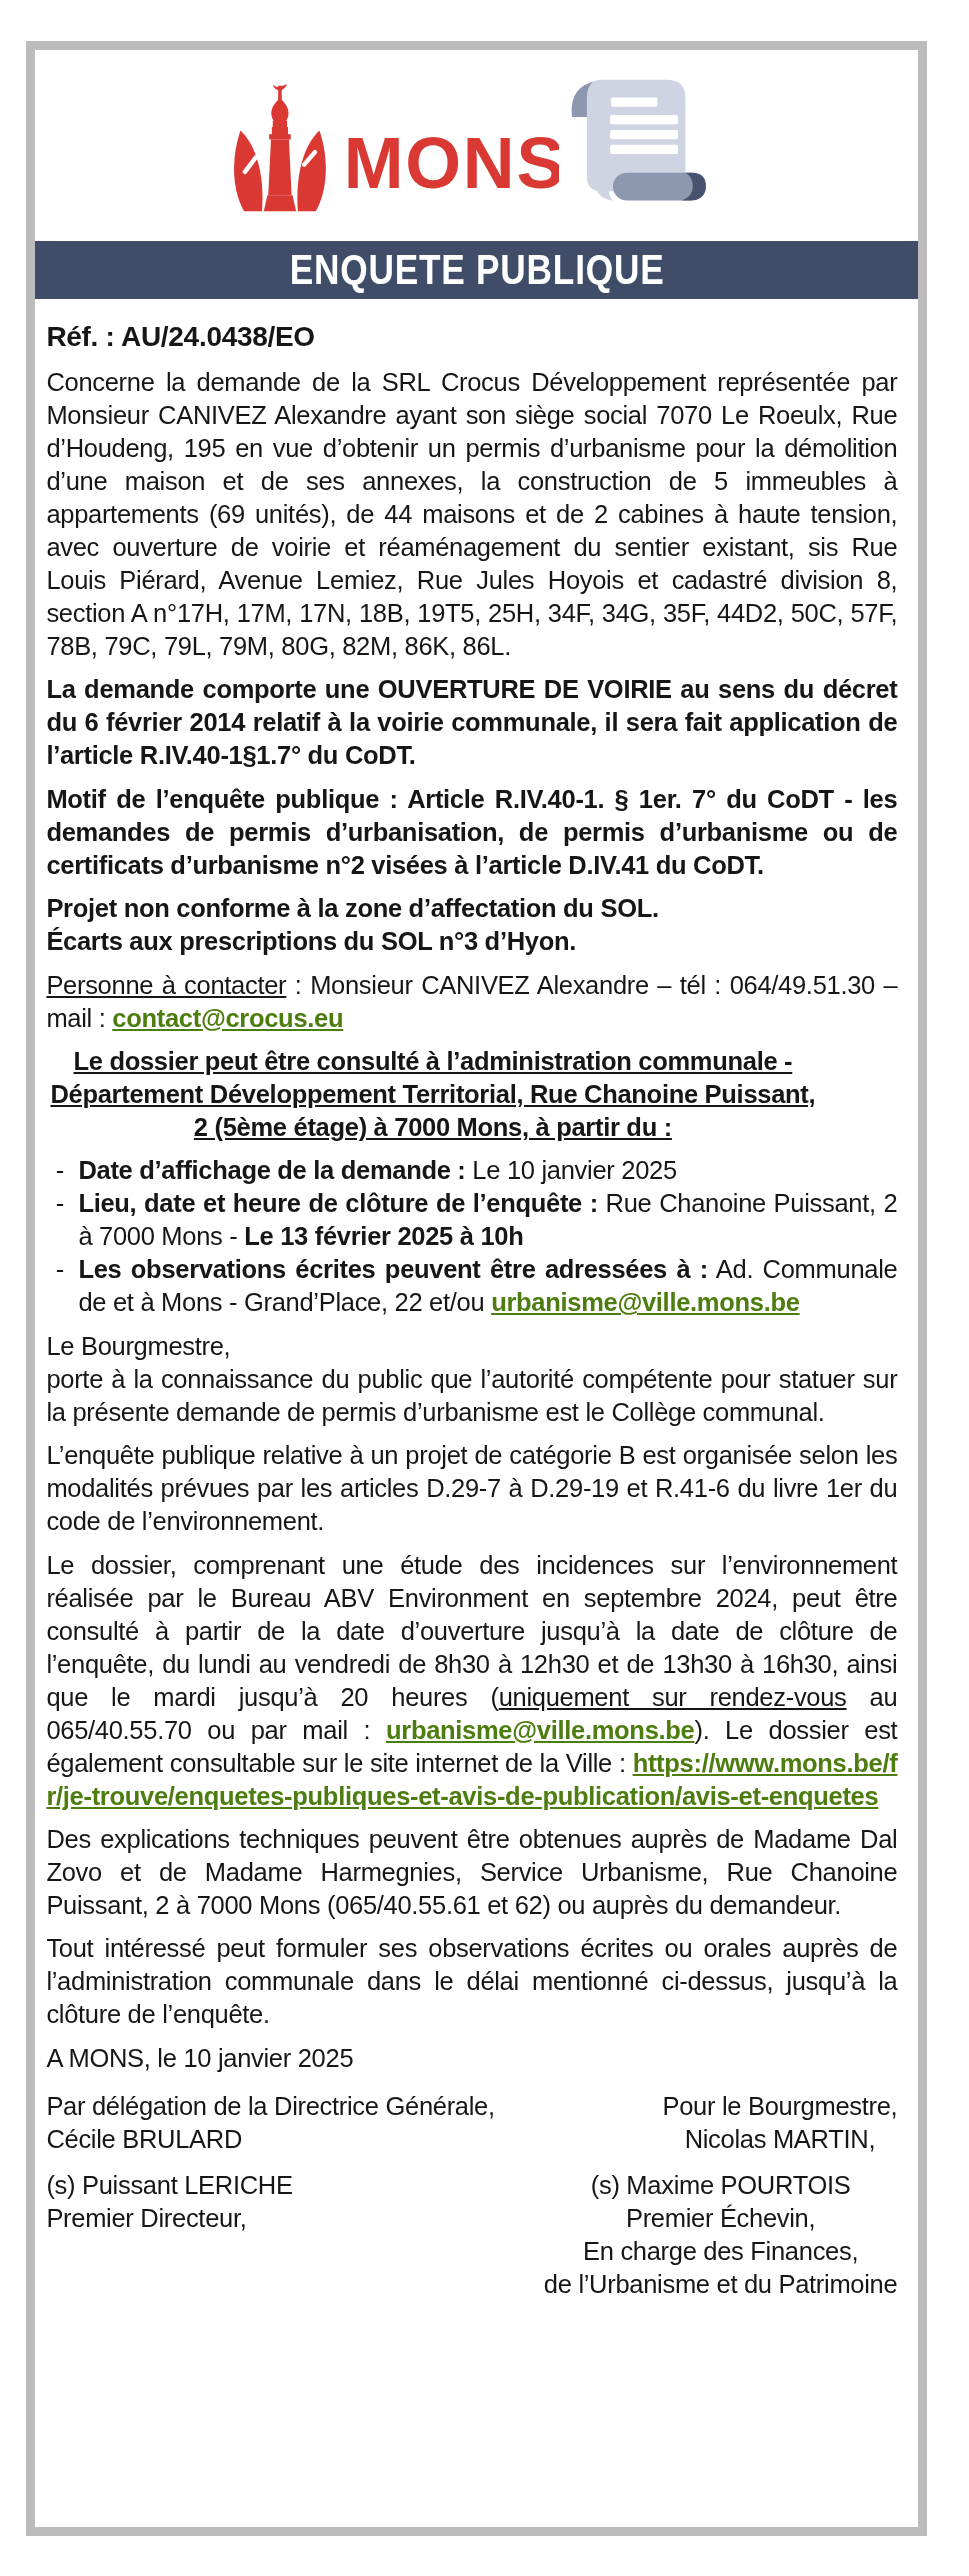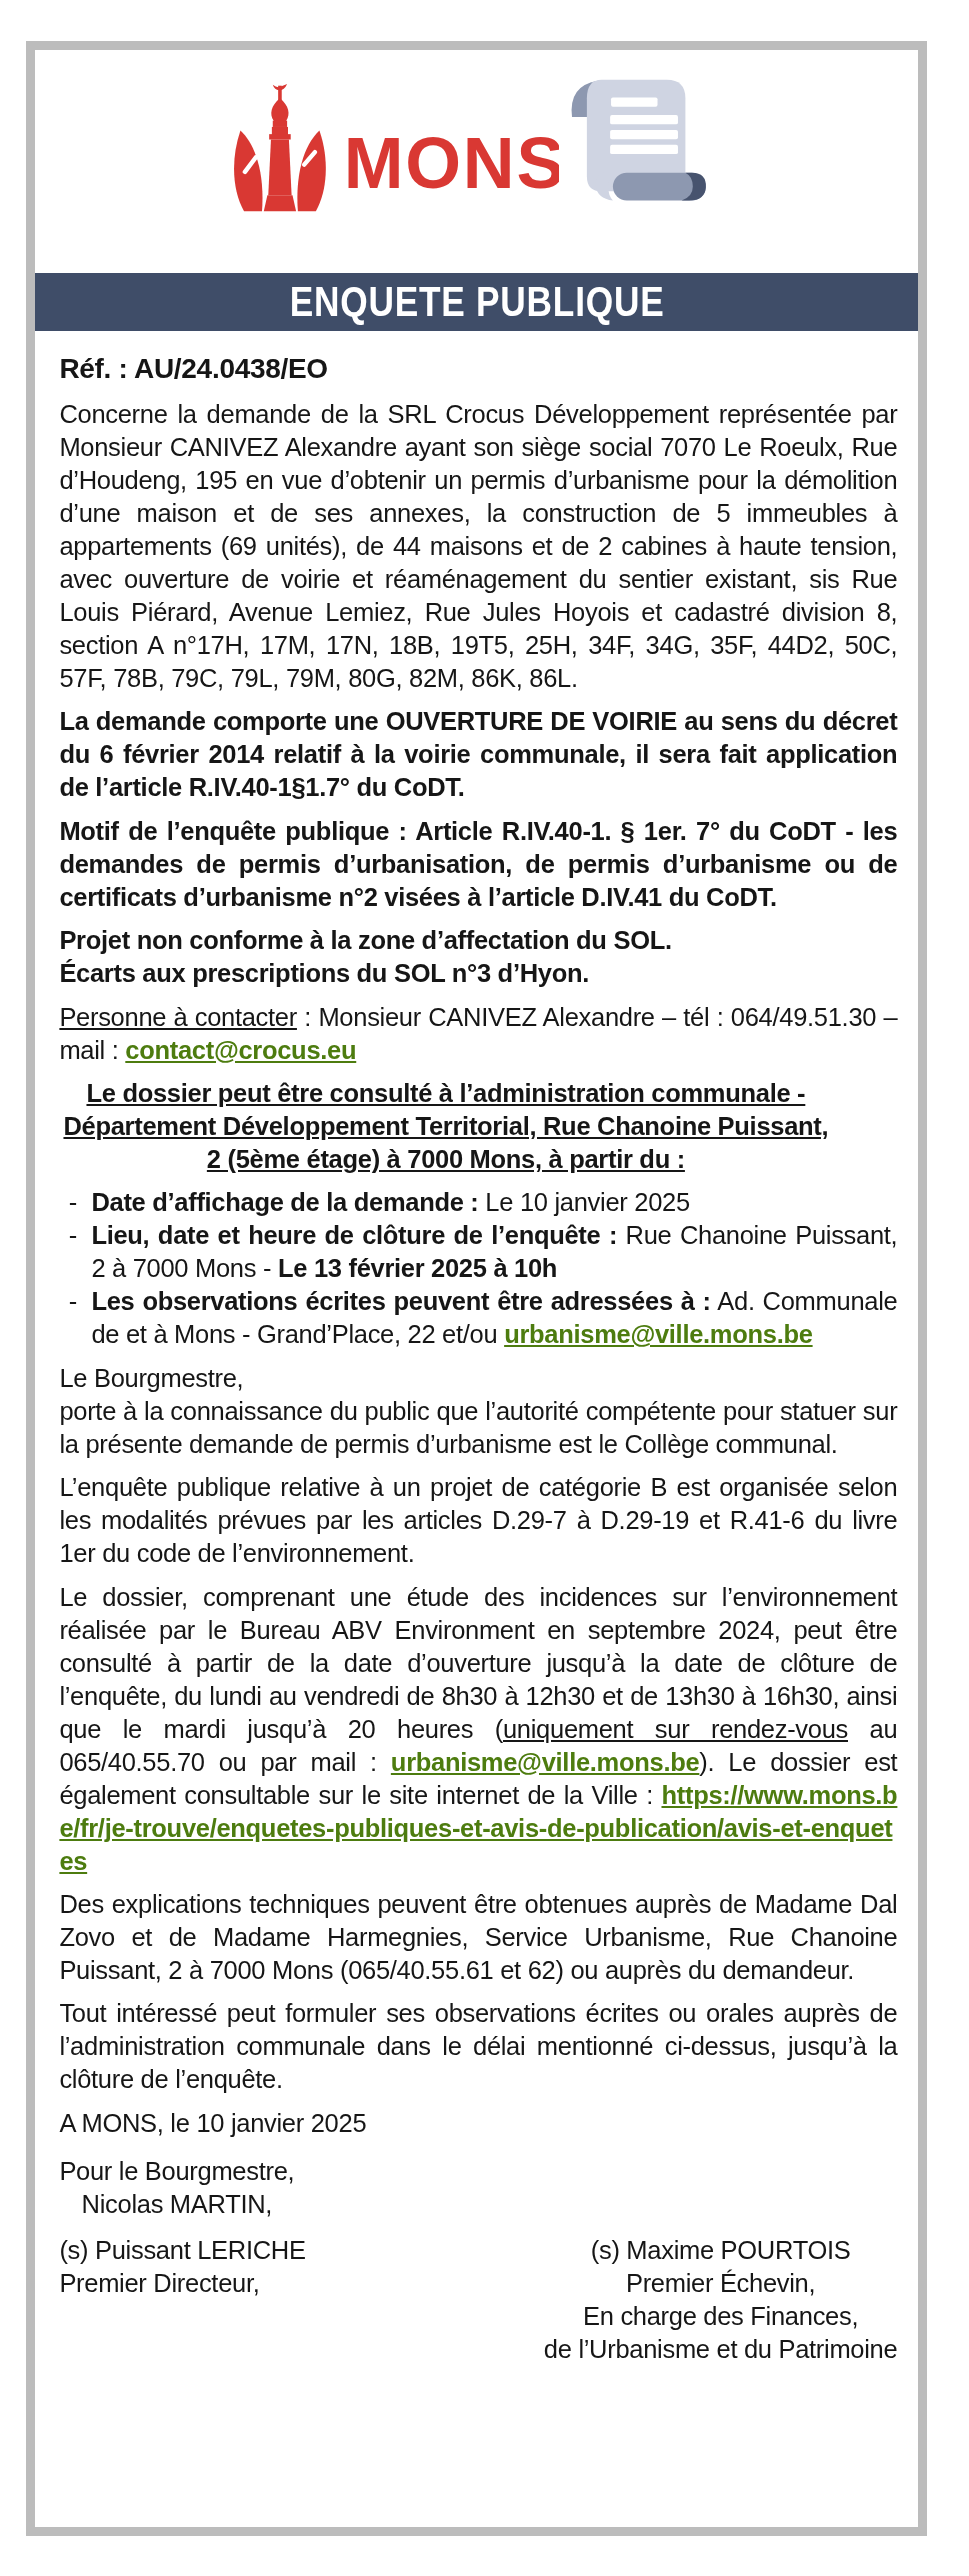--- a/index.html
+++ b/index.html
@@ -10,28 +10,28 @@
   .page{
     position:absolute;left:26.4px;top:41px;width:901px;height:2495px;
     border:9.4px solid #bcbcbc;background:#ffffff;box-sizing:border-box;overflow:hidden;
   }
   .header{
     height:185px;display:flex;align-items:center;justify-content:center;
     padding:5.7px 24.5px 0 15px;background:#ffffff;
   }
   .banner{
     height:58px;background:#3f4d68;color:#ffffff;text-align:center;
-    display:flex;align-items:center;justify-content:center;margin-top:32px;
+    display:flex;align-items:center;justify-content:center;
   }
   .banner span{
     display:inline-block;transform:scaleX(.84);transform-origin:center;
     font-weight:700;font-size:42px;letter-spacing:0.9px;white-space:nowrap;
   }
   .content{
-    padding:19px 21px 0 24px;font-size:25.5px;line-height:33px;letter-spacing:-0.3px;
+    padding:19px 21px 0 11px;font-size:25.5px;line-height:33px;letter-spacing:-0.3px;
   }
   .content p{margin:0 0 10.4px 0;}
   .just{text-align:justify;}
   .bold{font-weight:700;}
   .ul{text-decoration:underline;}
   .ref{font-size:28px;line-height:38px;font-weight:700;margin:0 0 13.2px 0;}
   .center-head{
     text-align:center;font-weight:700;text-decoration:underline;
     max-width:773px;margin:0 auto 12.3px auto;
   }
@@ -146,20 +146,24 @@
     </p>
 
     <p class="just">Des explications techniques peuvent être obtenues auprès de Madame Dal Zovo et de Madame Harmegnies, Service Urbanisme, Rue Chanoine Puissant, 2 à 7000 Mons (065/40.55.61 et 62) ou auprès du demandeur.</p>
 
     <p class="just">Tout intéressé peut formuler ses observations écrites ou orales auprès de l’administration communale dans le délai mentionné ci-dessus, jusqu’à la clôture de l’enquête.</p>
 
     <p>A MONS, le 10 janvier 2025</p>
 
     <div class="sig">
       <div class="sig-row">
+        <div class="sig-left">
+          <span>Par délégation de la Directrice Générale,</span><br>
+          <span>Cécile BRULARD</span>
+        </div>
         <div class="sig-right">
           <span>Pour le Bourgmestre,</span><br>
           <span>Nicolas MARTIN,</span>
         </div>
       </div>
       <div class="sig-row">
         <div class="sig-left">
           <span>(s) Puissant LERICHE</span><br>
           <span>Premier Directeur,</span>
         </div>

